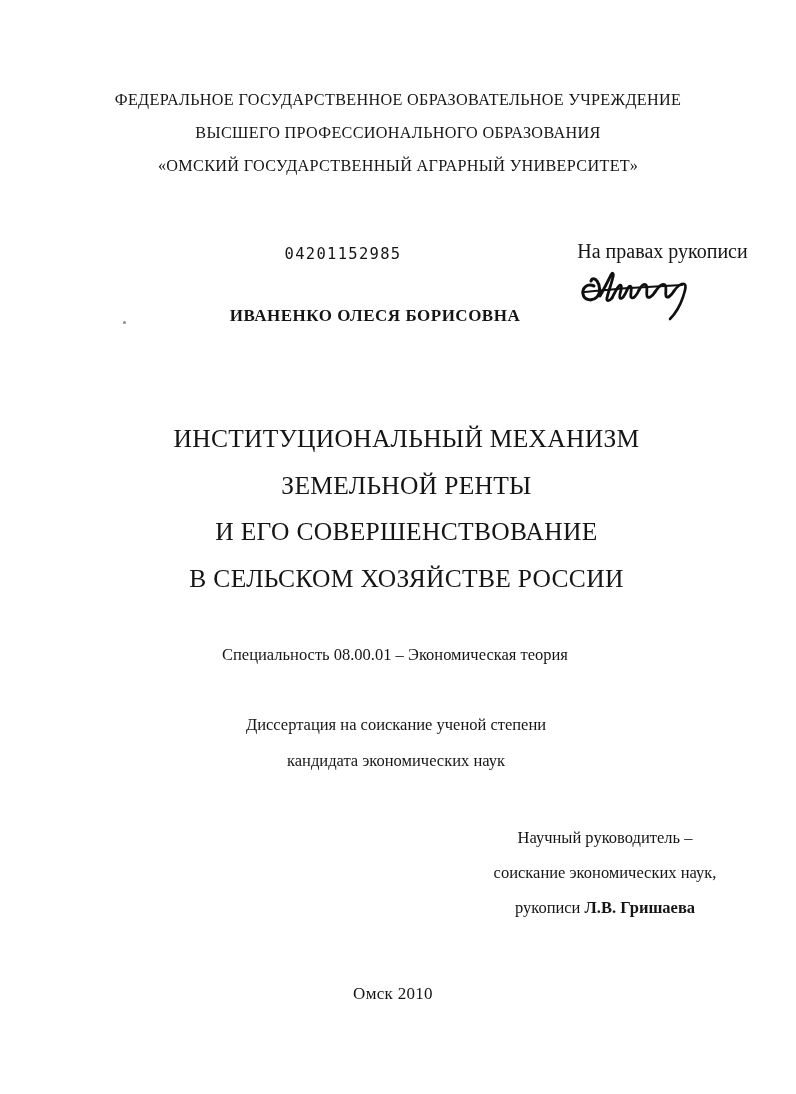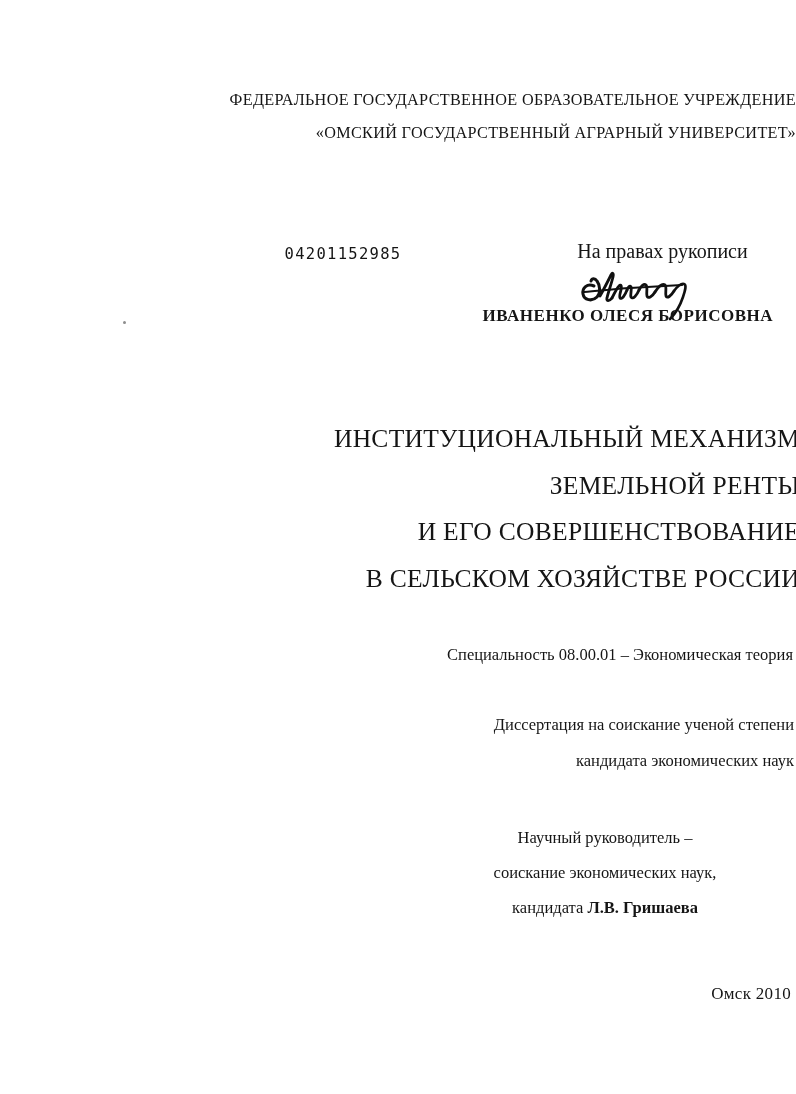--- a/index.html
+++ b/index.html
@@ -18,21 +18,21 @@
     width: 796px;
     height: 1094px;
     margin: 0 auto;
     background: #ffffff;
     overflow: hidden;
   }
 
   
   .block {
     position: absolute;
-    text-align: right;
+    text-align: center;
   }
   .line {
     display: block;
     white-space: nowrap;
   }
 
   
   #org-header {
     left: 0;
     right: 0;
@@ -173,20 +173,21 @@
     border-radius: 50%;
   }
 </style>
 </head>
 <body>
 
 <div id="page">
 
   <div class="block" id="org-header">
     <span class="line">ФЕДЕРАЛЬНОЕ ГОСУДАРСТВЕННОЕ ОБРАЗОВАТЕЛЬНОЕ УЧРЕЖДЕНИЕ</span>
+    <span class="line">ВЫСШЕГО ПРОФЕССИОНАЛЬНОГО ОБРАЗОВАНИЯ</span>
     <span class="line">«ОМСКИЙ ГОСУДАРСТВЕННЫЙ АГРАРНЫЙ УНИВЕРСИТЕТ»</span>
   </div>
 
   <div class="block" id="catalog-number">
     <span class="num">04201152985</span>
   </div>
 
   <div class="block" id="manuscript-note">
     <span class="line">На правах рукописи</span>
   </div>
@@ -224,20 +225,20 @@
   </div>
 
   <div class="block" id="degree-statement">
     <span class="line">Диссертация на соискание ученой степени</span>
     <span class="line">кандидата экономических наук</span>
   </div>
 
   <div class="block" id="supervisor">
     <span class="line">Научный руководитель –</span>
     <span class="line">соискание экономических наук,</span>
-    <span class="line"><span>кандидата </span><span class="bold-name">Л.В. Гришаева</span></span>
+    <span class="line"><span>рукописи </span><span class="bold-name">Л.В. Гришаева</span></span>
   </div>
 
   <div class="block" id="place-year">
     <span class="line">Омск 2010</span>
   </div>
 
 </div>
 
 </body></html>

